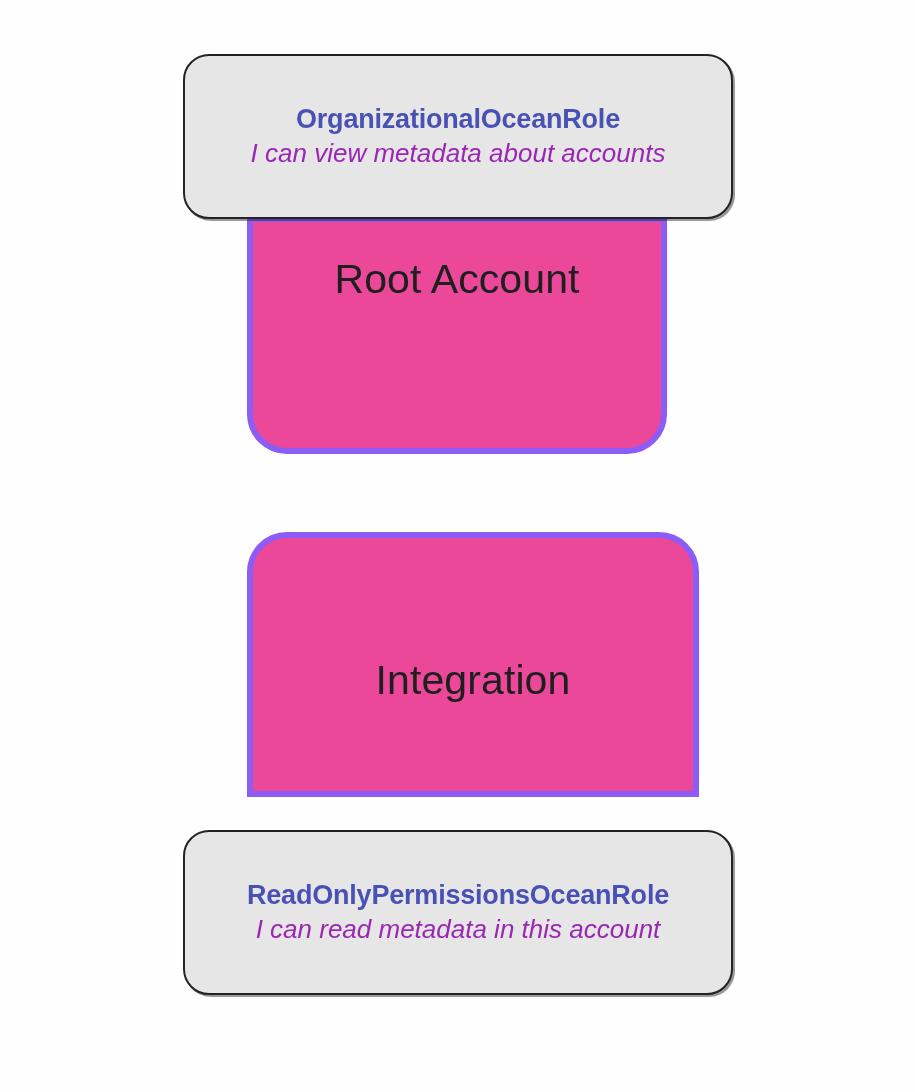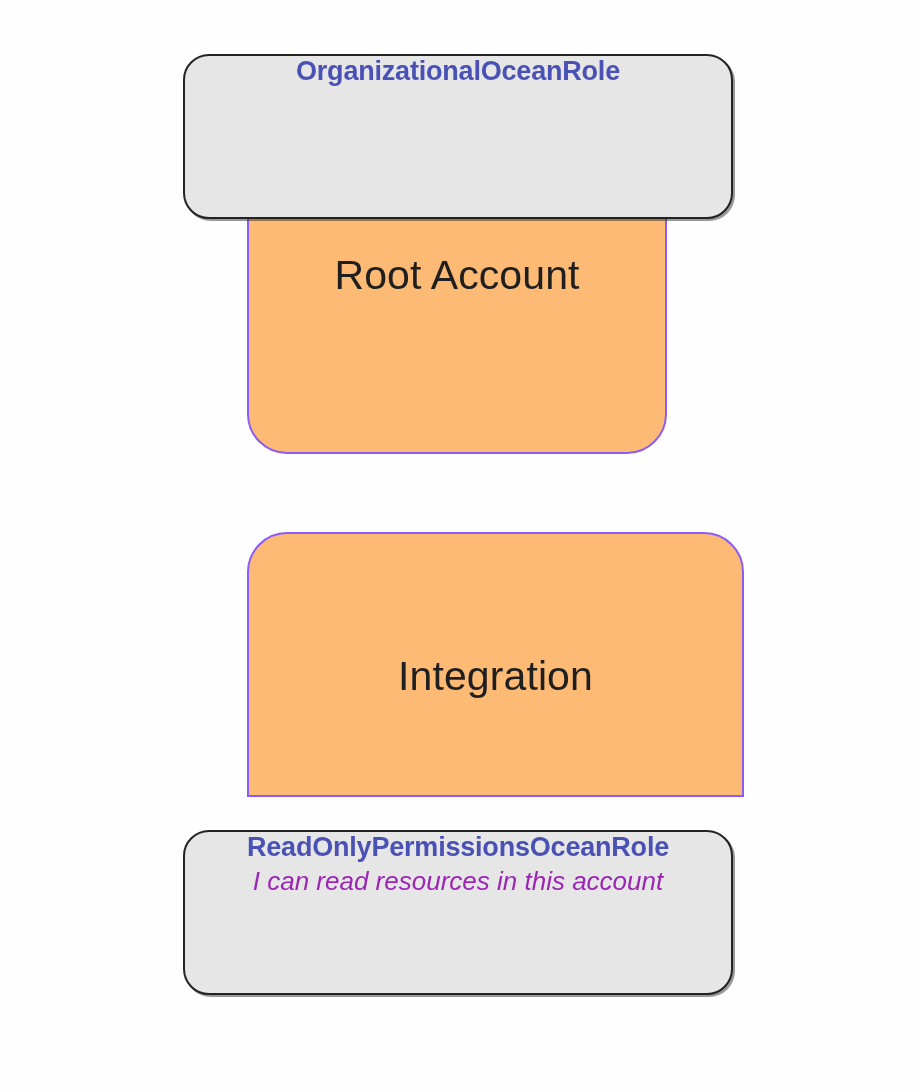--- a/index.html
+++ b/index.html
@@ -18,22 +18,22 @@
   #diagram-canvas {
     position: relative;
     width: 915px;
     height: 1092px;
     background: #fefefe;
   }
 
   
   .account-box {
     position: absolute;
-    background: #fdba74;
-    border: 2px solid #8b5cf6;
+    background: #ec4899;
+    border: 6px solid #8b5cf6;
     box-sizing: border-box;
     display: flex;
     align-items: center;
     justify-content: center;
     text-align: center;
   }
 
   
   #root-account-box {
     left: 247px;
@@ -46,21 +46,21 @@
     position: absolute;
     left: 0;
     right: 0;
     top: 32px;
   }
 
   
   #integration-account-box {
     left: 247px;
     top: 532px;
-    width: 497px;
+    width: 452px;
     height: 265px;
     border-radius: 40px 40px 0 0;
     padding-left: 8px;
   }
   #integration-account-box .account-label {
     position: absolute;
     left: 0;
     right: 0;
     top: 117px;
   }
@@ -80,20 +80,21 @@
   .role-card {
     position: absolute;
     background: #e6e6e6;
     border: 2px solid #232323;
     border-radius: 26px;
     box-sizing: border-box;
     box-shadow: 2px 2px 0 rgba(30, 30, 30, 0.45);
     display: flex;
     flex-direction: column;
     align-items: center;
+    justify-content: center;
     z-index: 5;
   }
 
   #organizational-role-card {
     left: 183px;
     top: 54px;
     width: 550px;
     height: 165px;
   }
 
@@ -129,26 +130,27 @@
 <body>
 
 <div id="diagram-canvas">
 
   <div class="account-box" id="root-account-box">
     <div class="account-label">Root Account</div>
   </div>
 
   <div class="role-card" id="organizational-role-card">
     <div class="role-name">OrganizationalOceanRole</div>
+    <div class="role-description">I can view metadata about accounts</div>
   </div>
 
   <div class="account-box" id="integration-account-box">
     <div class="account-label">
       <div>Integration</div>
     </div>
   </div>
 
   <div class="role-card" id="readonly-role-card">
     <div class="role-name">ReadOnlyPermissionsOceanRole</div>
-    <div class="role-description">I can read resources in this account</div>
+    <div class="role-description">I can read metadata in this account</div>
   </div>
 
 </div>
 
 </body></html>

